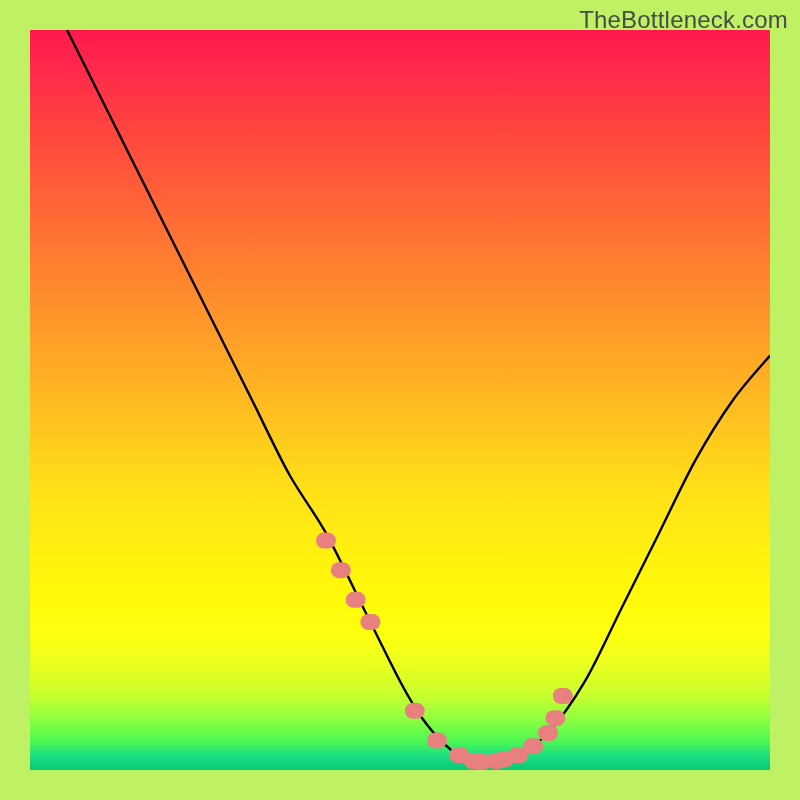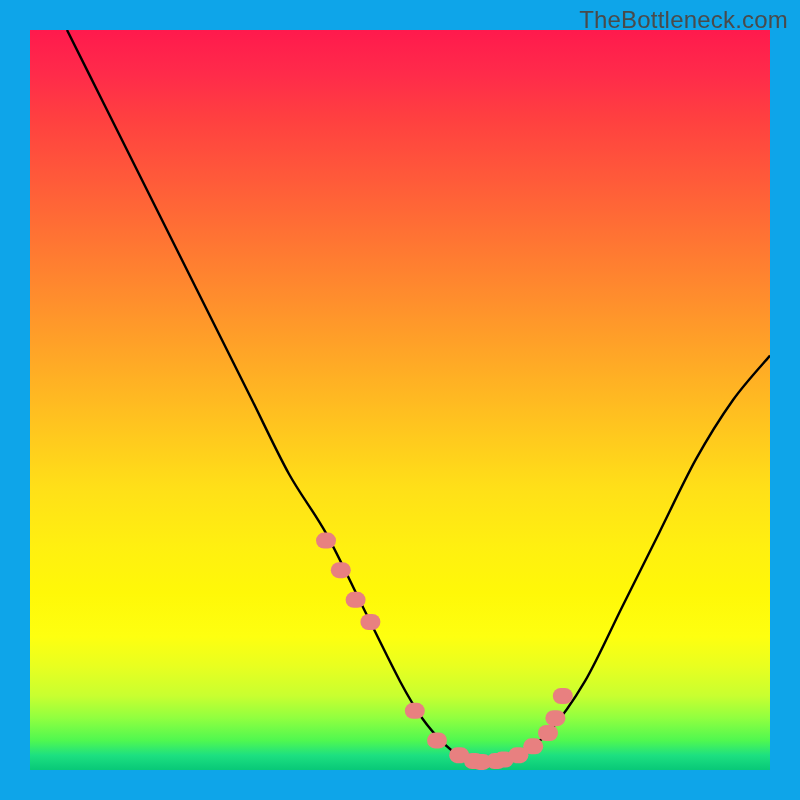--- a/index.html
+++ b/index.html
@@ -8,21 +8,21 @@
     width: 800px;
     height: 800px;
     background: #000;
     overflow: hidden;
     font-family: Arial, Helvetica, sans-serif;
   }
   .frame {
     position: relative;
     width: 800px;
     height: 800px;
-    background: #0ea5e9;
+    background: #bef264;
   }
   .plot-area {
     position: absolute;
     left: 30px;
     top: 30px;
     width: 740px;
     height: 740px;
     
     background: linear-gradient(to bottom,
       #ff1a4d 0%,

